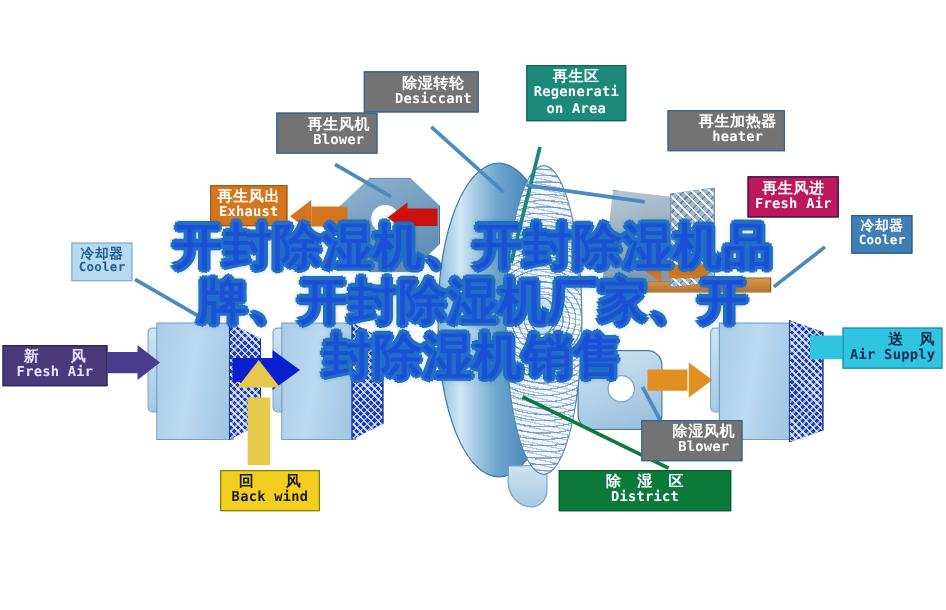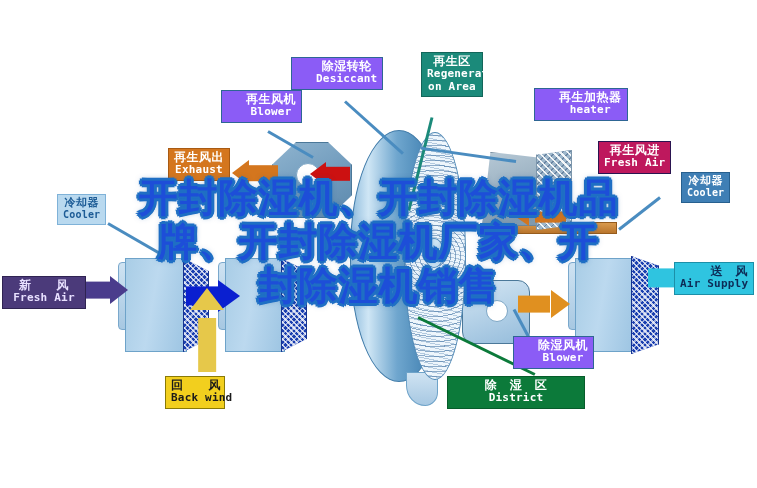--- a/index.html
+++ b/index.html
@@ -32,21 +32,21 @@
     display:block;
     font-family:"DejaVu Sans Mono","Liberation Mono",monospace;
     font-size:11px;
     font-weight:700;
     letter-spacing:0.2px;
   }
   .badge.small .cn{font-size:11px;}
   .badge.small .en{font-size:10px;}
 
   
-  .b-blue{background:#8b5cf6;color:#ffffff;border:1px solid #2e6694;padding-left:24px;}
+  .b-blue{background:#737373;color:#ffffff;border:1px solid #2e6694;padding-left:24px;}
   .b-lightblue{background:#b9d9ef;color:#1d5c96;border:1px solid #7fb2d8;}
   .b-teal{background:#1b8a7a;color:#ffffff;border:1px solid #12665a;}
   .b-orange{background:#d4761e;color:#ffffff;border:1px solid #a85a13;}
   .b-purple{background:#be185d;color:#ffffff;border:1px solid #2a1450;}
   .b-purple2{background:#4b3a7a;color:#e8e0ff;border:1px solid #2f2352;}
   .b-cyan{background:#2fc4e0;color:#0d2b56;border:1px solid #1c8fa8;}
   .b-yellow{background:#f2cf1e;color:#1a1a1a;border:1px solid #8a7a06;}
   .b-green{background:#0c7a3a;color:#ffffff;border:1px solid #075c2b;}
   .b-mid{background:#3f7fb5;color:#ffffff;border:1px solid #27608f;}
 
@@ -268,21 +268,21 @@
   <div class="badge b-blue" style="left:291px;top:57px;">
     <span class="cn">除湿转轮</span>
     <span class="en">Desiccant</span>
   </div>
 
   <div class="badge b-blue" style="left:221px;top:90px;">
     <span class="cn">再生风机</span>
     <span class="en">Blower</span>
   </div>
 
-  <div class="badge b-teal" style="left:421px;top:52px;width:62px;">
+  <div class="badge b-teal" style="left:421px;top:52px;width:80px;">
     <span class="cn">再生区</span>
     <span class="en">Regenerati</span>
     <span class="en">on Area</span>
   </div>
 
   <div class="badge b-blue" style="left:534px;top:88px;">
     <span class="cn">再生加热器</span>
     <span class="en">heater</span>
   </div>
 
@@ -304,21 +304,21 @@
   <div class="badge b-mid small" style="left:681px;top:172px;">
     <span class="cn">冷却器</span>
     <span class="en">Cooler</span>
   </div>
 
   <div class="badge b-purple2" style="left:2px;top:276px;width:84px;">
     <span class="cn">新　　风</span>
     <span class="en">Fresh Air</span>
   </div>
 
-  <div class="badge b-yellow" style="left:165px;top:376px;width:60px;">
+  <div class="badge b-yellow" style="left:176px;top:376px;width:80px;">
     <span class="cn">回　　风</span>
     <span class="en">Back wind</span>
   </div>
 
   <div class="badge b-cyan" style="left:674px;top:262px;width:80px;text-align:right;">
     <span class="cn">送　风</span>
     <span class="en">Air Supply</span>
   </div>
 
   <div class="badge b-blue" style="left:513px;top:336px;">

